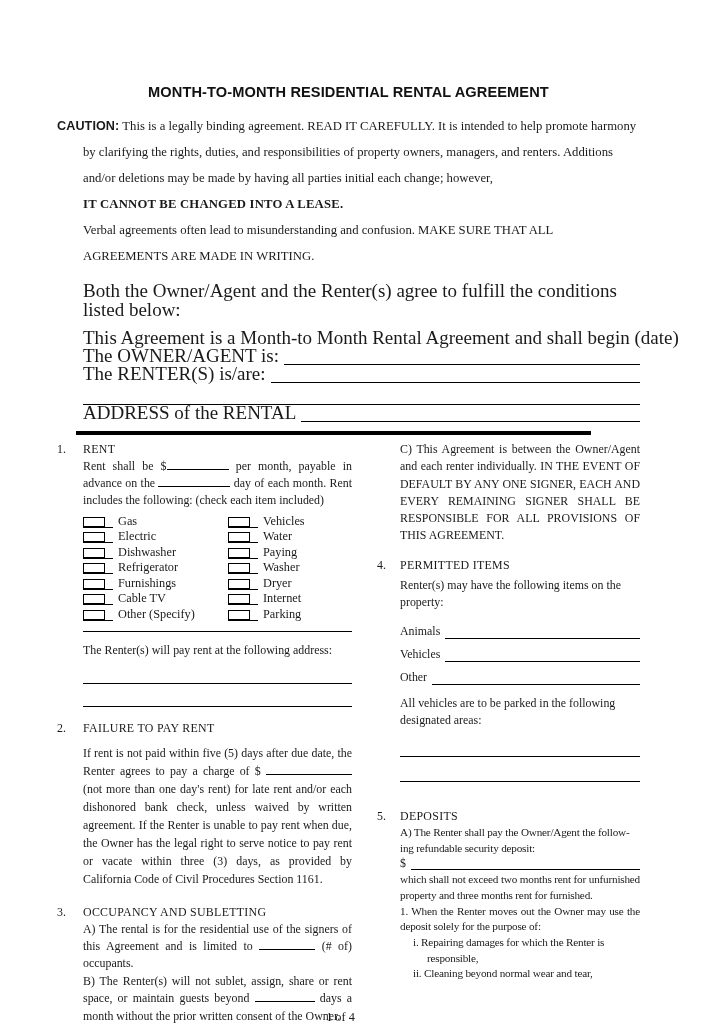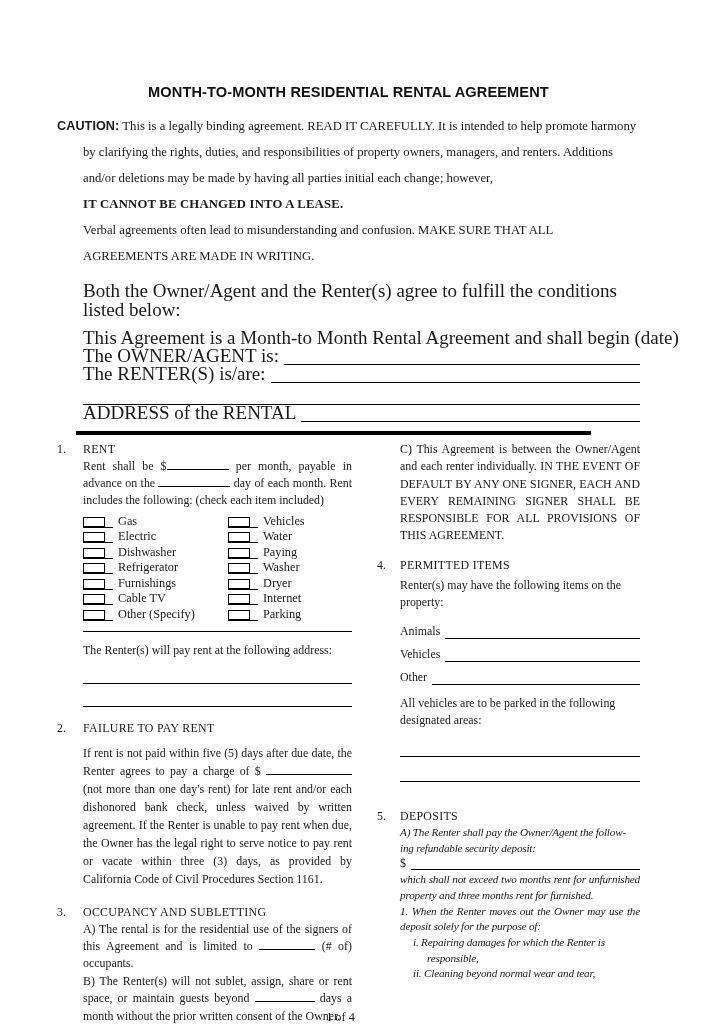--- a/index.html
+++ b/index.html
@@ -67,21 +67,21 @@
   .sec-3 { margin-top:16px; }
   .sec-3 .para { line-height:17.4px; }
 
   .sec-4 { margin-top:12px; }
   .sec-4 .intro-p { margin-top:3px; }
   .field-row { display:flex; align-items:flex-end; height:23px; }
   .field-row.first { margin-top:6px; }
   .parked { margin-top:8px; line-height:17.6px; }
 
   .sec-5 { margin-top:26px; }
-  .sec-5 .tight { font-size:11.2px; line-height:15.6px; letter-spacing:-0.2px;font-style:italic; }
+  .sec-5 .tight { font-size:11.2px; line-height:15.6px; letter-spacing:-0.2px; }
   .dollar-row { display:flex; align-items:flex-end; height:16px; }
   .rlist { padding-left:13px; }
   .rlist .r-item { padding-left:14px; text-indent:-14px; line-height:15.8px; }
 
   .footer { position:absolute; left:0; right:16px; top:926px; text-align:center; font-size:12.3px; }
 </style>
 </head>
 <body>
 
 <div class="page">

